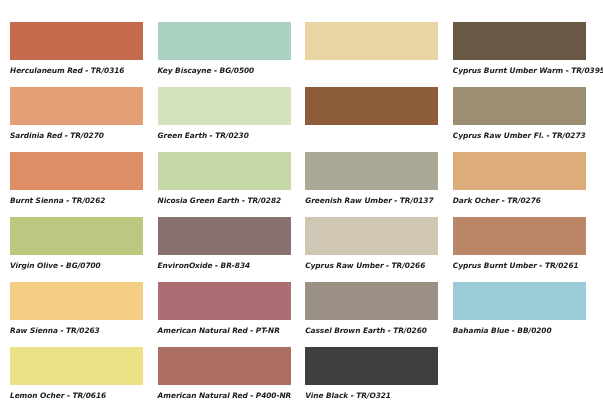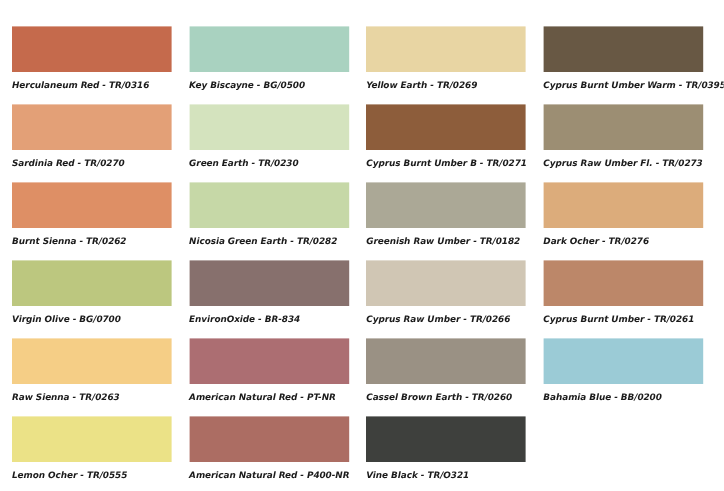--- a/index.html
+++ b/index.html
@@ -68,53 +68,51 @@
       <div class="swatch-cell">
         <span class="swatch-chip" style="background-color: rgb(197, 106, 76);"></span>
         <span class="swatch-label">Herculaneum Red - TR/0316</span>
       </div>
       <div class="swatch-cell">
         <span class="swatch-chip" style="background-color: rgb(169, 210, 192);"></span>
         <span class="swatch-label">Key Biscayne - BG/0500</span>
       </div>
       <div class="swatch-cell">
         <span class="swatch-chip" style="background-color: rgb(232, 213, 163);"></span>
-        <span class="swatch-label">Yellow Earth - TR/0269</span>
       </div>
       <div class="swatch-cell">
         <span class="swatch-chip" style="background-color: rgb(104, 88, 68);"></span>
         <span class="swatch-label">Cyprus Burnt Umber Warm - TR/0395</span>
       </div>
       <div class="swatch-cell">
         <span class="swatch-chip" style="background-color: rgb(227, 160, 119);"></span>
         <span class="swatch-label">Sardinia Red - TR/0270</span>
       </div>
       <div class="swatch-cell">
         <span class="swatch-chip" style="background-color: rgb(212, 227, 190);"></span>
         <span class="swatch-label">Green Earth - TR/0230</span>
       </div>
       <div class="swatch-cell">
         <span class="swatch-chip" style="background-color: rgb(141, 93, 59);"></span>
-        <span class="swatch-label">Cyprus Burnt Umber B - TR/0271</span>
       </div>
       <div class="swatch-cell">
         <span class="swatch-chip" style="background-color: rgb(156, 142, 115);"></span>
         <span class="swatch-label">Cyprus Raw Umber Fl. - TR/0273</span>
       </div>
       <div class="swatch-cell">
         <span class="swatch-chip" style="background-color: rgb(222, 143, 101);"></span>
         <span class="swatch-label">Burnt Sienna - TR/0262</span>
       </div>
       <div class="swatch-cell">
         <span class="swatch-chip" style="background-color: rgb(198, 216, 167);"></span>
         <span class="swatch-label">Nicosia Green Earth - TR/0282</span>
       </div>
       <div class="swatch-cell">
         <span class="swatch-chip" style="background-color: rgb(171, 168, 150);"></span>
-        <span class="swatch-label">Greenish Raw Umber - TR/0182</span>
+        <span class="swatch-label">Greenish Raw Umber - TR/0137</span>
       </div>
       <div class="swatch-cell">
         <span class="swatch-chip" style="background-color: rgb(220, 172, 123);"></span>
         <span class="swatch-label">Dark Ocher - TR/0276</span>
       </div>
       <div class="swatch-cell">
         <span class="swatch-chip" style="background-color: rgb(188, 199, 127);"></span>
         <span class="swatch-label">Virgin Olive - BG/0700</span>
       </div>
       <div class="swatch-cell">
@@ -140,21 +138,21 @@
       <div class="swatch-cell">
         <span class="swatch-chip" style="background-color: rgb(154, 145, 132);"></span>
         <span class="swatch-label">Cassel Brown Earth - TR/0260</span>
       </div>
       <div class="swatch-cell">
         <span class="swatch-chip" style="background-color: rgb(155, 203, 214);"></span>
         <span class="swatch-label">Bahamia Blue - BB/0200</span>
       </div>
       <div class="swatch-cell">
         <span class="swatch-chip" style="background-color: rgb(235, 226, 135);"></span>
-        <span class="swatch-label">Lemon Ocher - TR/0555</span>
+        <span class="swatch-label">Lemon Ocher - TR/0616</span>
       </div>
       <div class="swatch-cell">
         <span class="swatch-chip" style="background-color: rgb(172, 109, 99);"></span>
         <span class="swatch-label">American Natural Red - P400-NR</span>
       </div>
       <div class="swatch-cell">
         <span class="swatch-chip" style="background-color: rgb(62, 64, 61);"></span>
         <span class="swatch-label">Vine Black - TR/O321</span>
       </div>
     </div>

